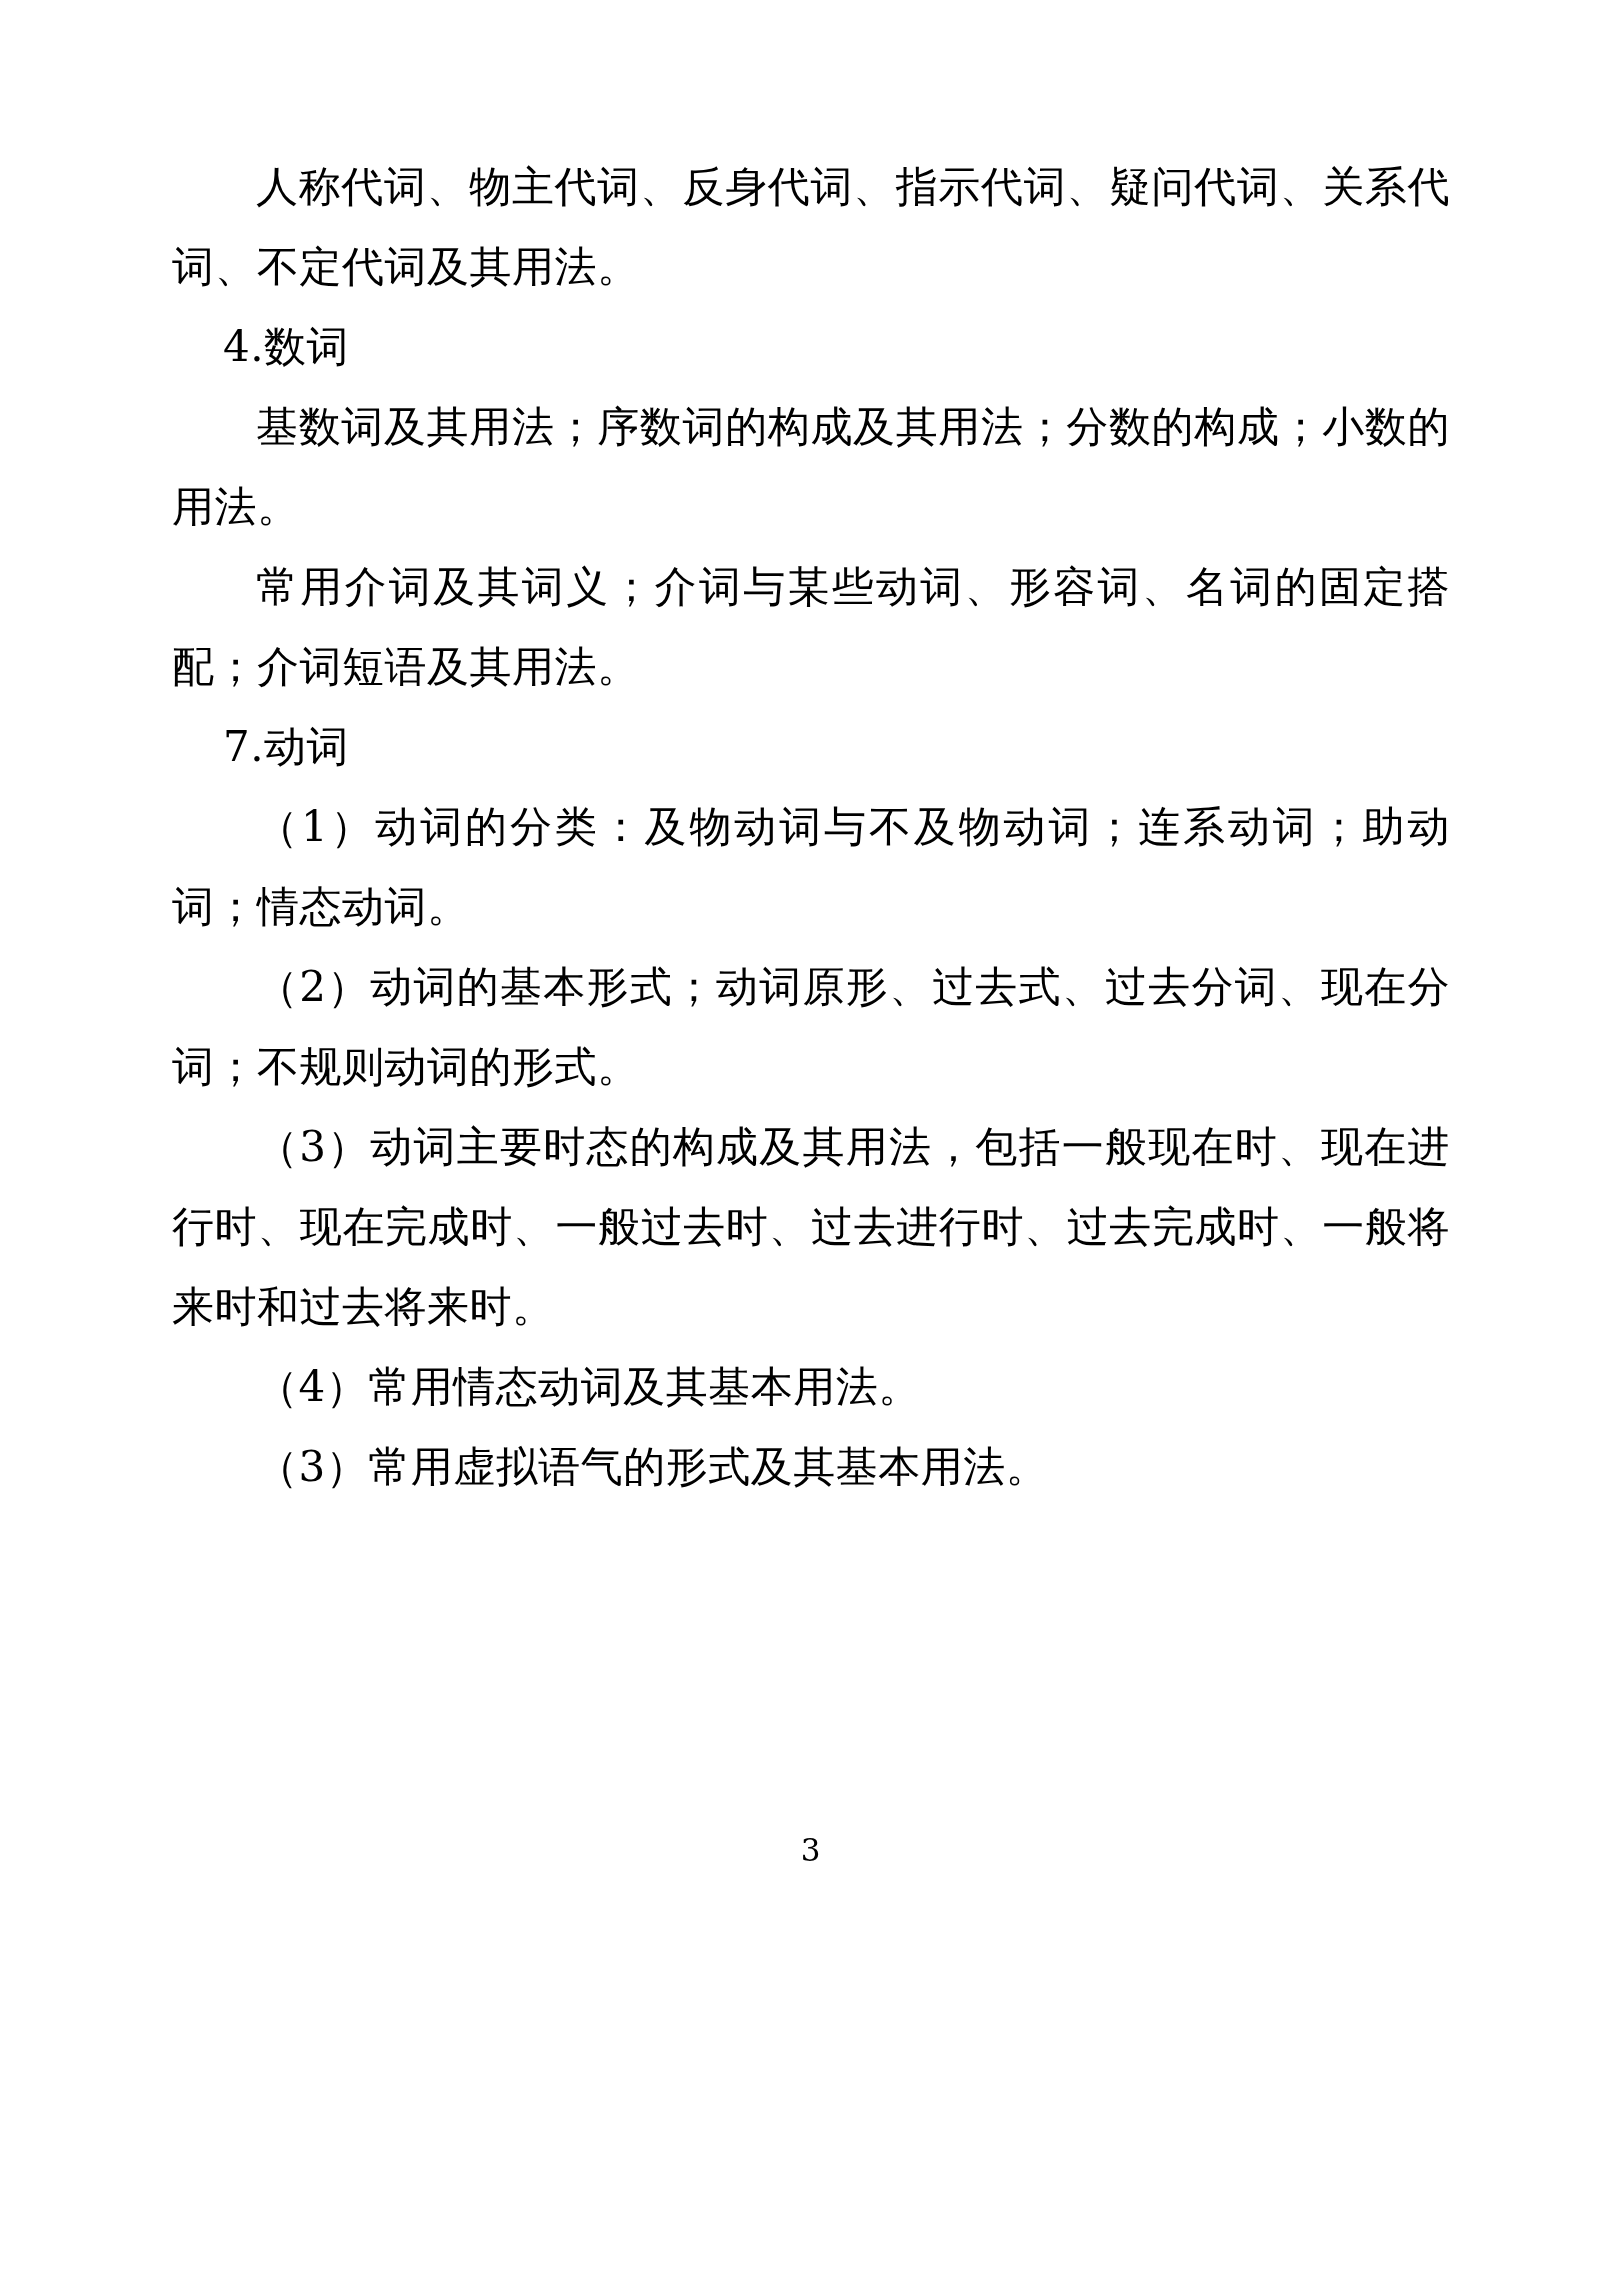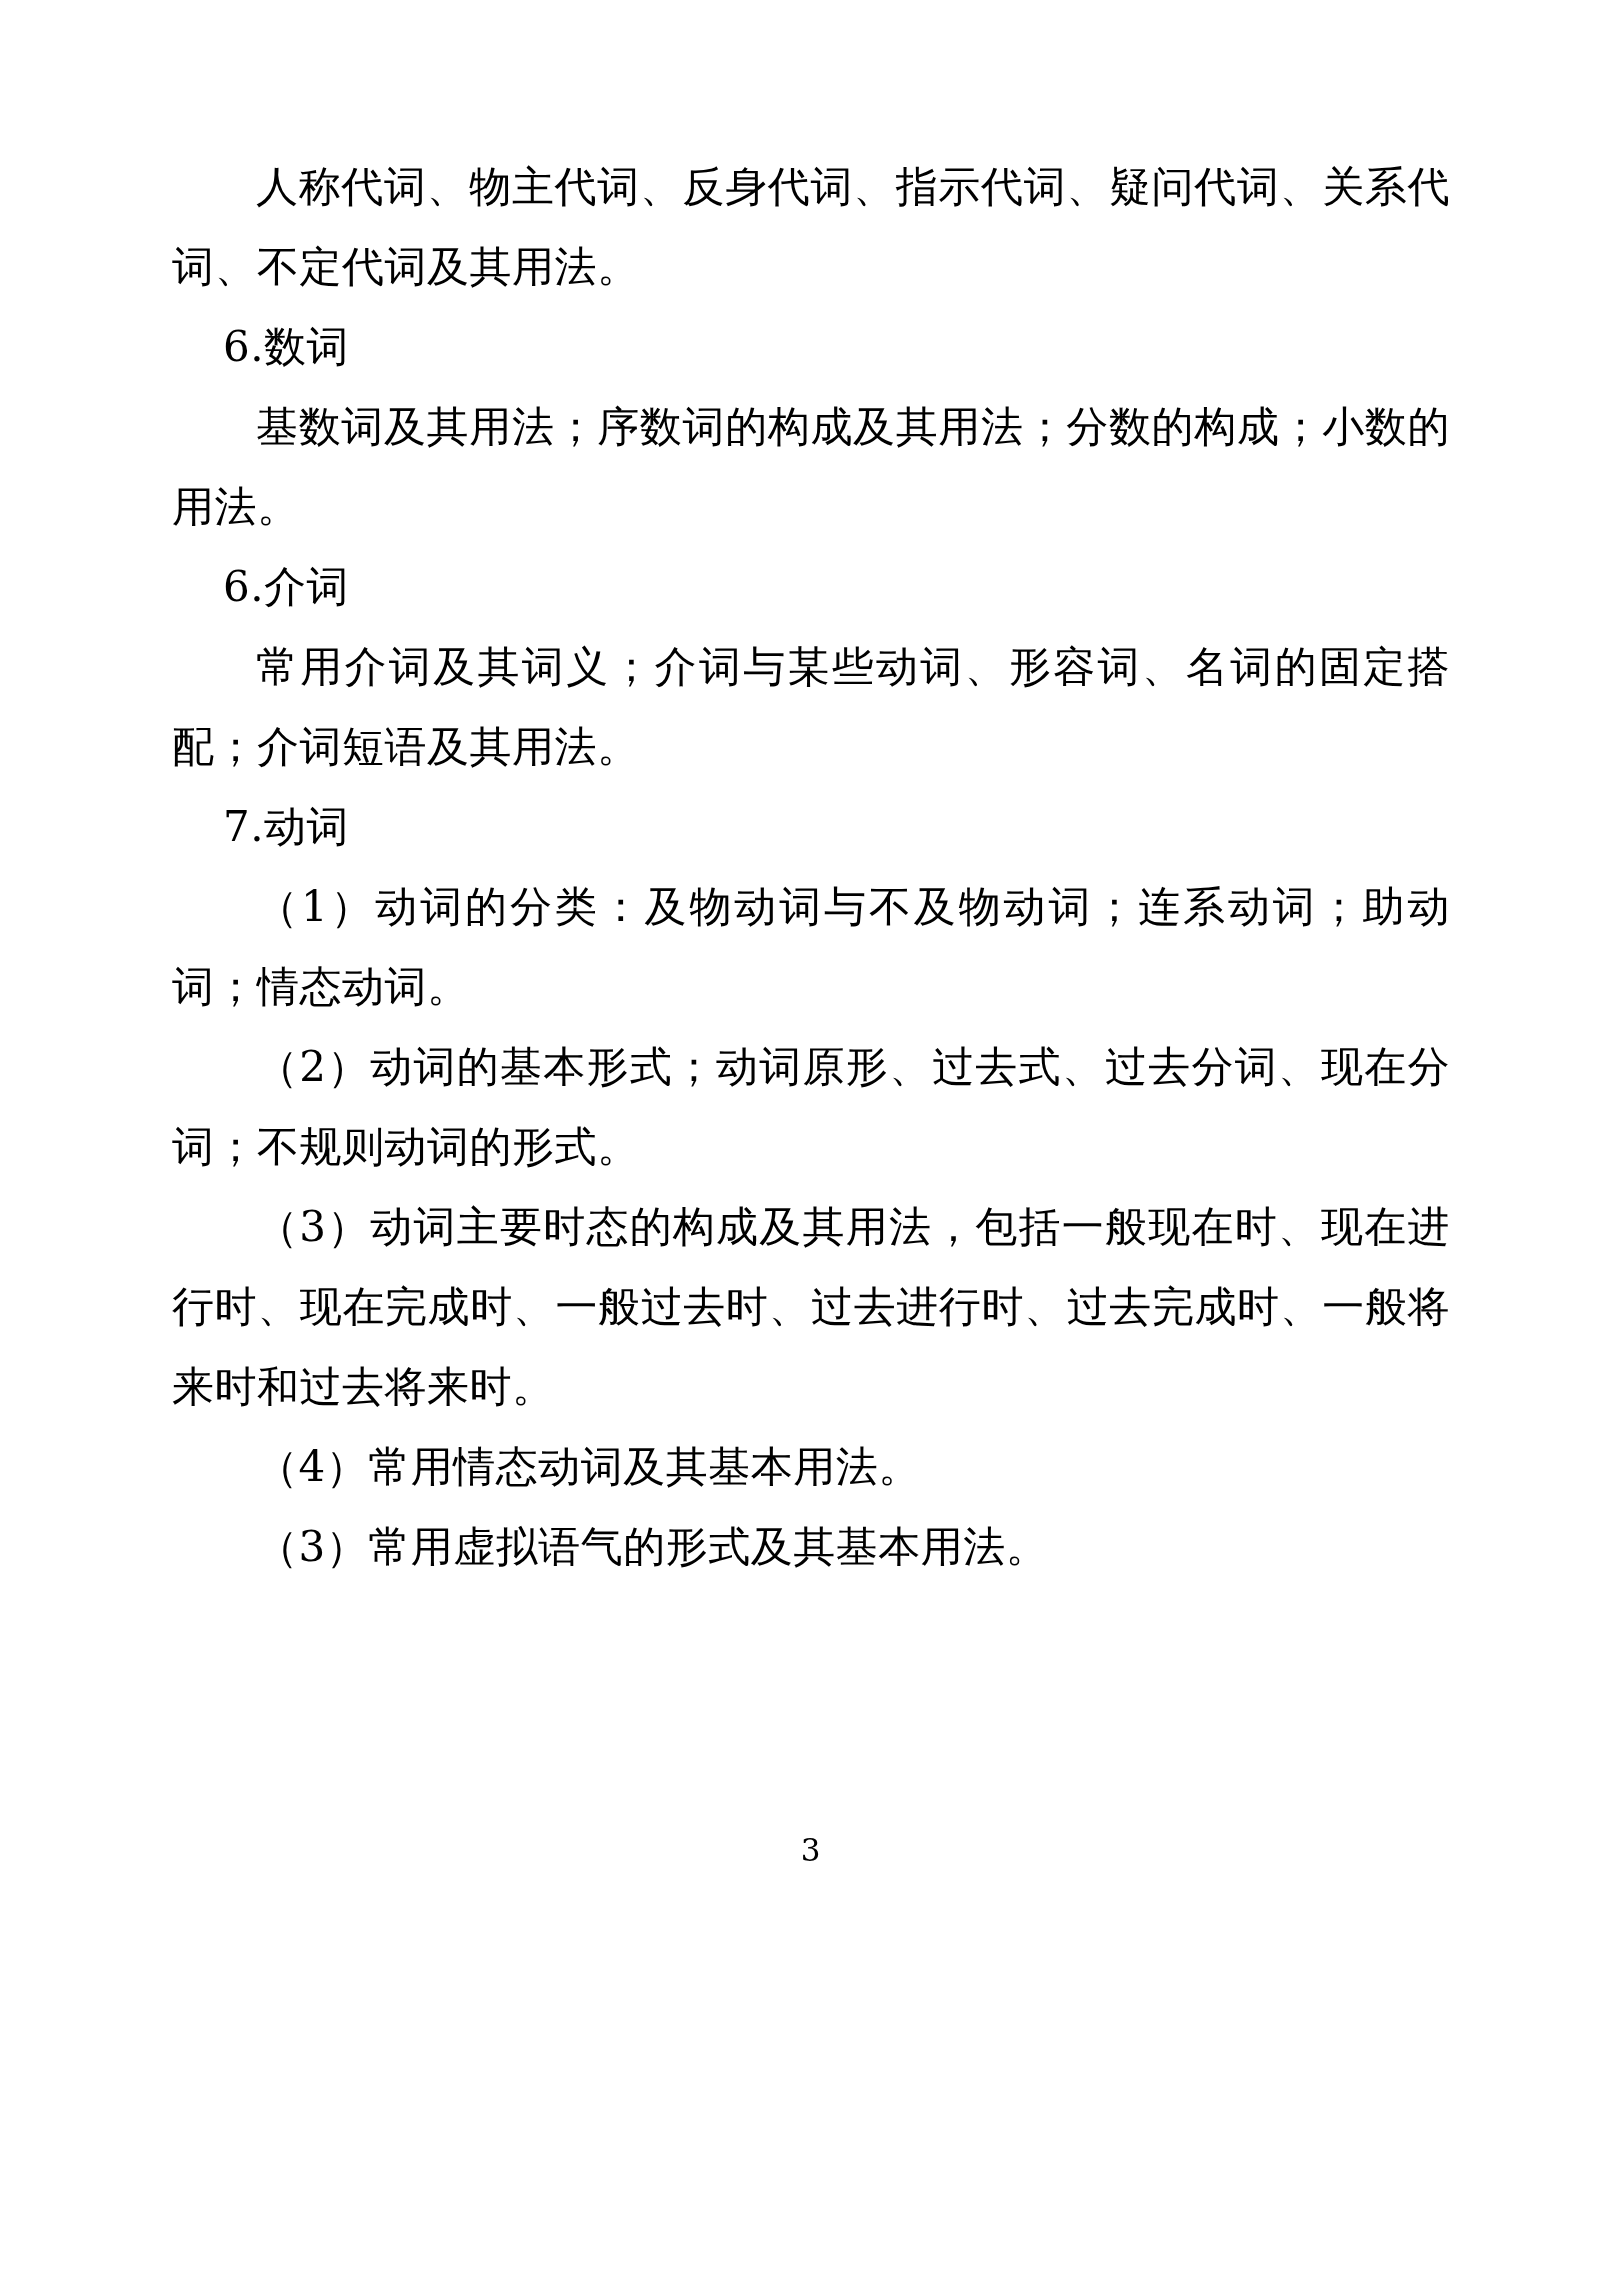--- a/index.html
+++ b/index.html
@@ -50,23 +50,22 @@
     color: #000000;
   }
 </style>
 </head>
 <body>
 
 <div class="page">
   <div class="content">
 
     <p class="para indent-2">人称代词、物主代词、反身代词、指示代词、疑问代词、关系代词、不定代词及其用法。</p>
-    <p class="para indent-1">6.数词</p>
+    <p class="para indent-1">4.数词</p>
     <p class="para indent-2">基数词及其用法；序数词的构成及其用法；分数的构成；小数的用法。</p>
-    <p class="para indent-1">6.介词</p>
     <p class="para indent-2">常用介词及其词义；介词与某些动词、形容词、名词的固定搭配；介词短语及其用法。</p>
     <p class="para indent-1">7.动词</p>
     <p class="para indent-2">（1）动词的分类：及物动词与不及物动词；连系动词；助动词；情态动词。</p>
     <p class="para indent-2">（2）动词的基本形式；动词原形、过去式、过去分词、现在分词；不规则动词的形式。</p>
     <p class="para indent-2">（3）动词主要时态的构成及其用法，包括一般现在时、现在进行时、现在完成时、一般过去时、过去进行时、过去完成时、一般将来时和过去将来时。</p>
     <p class="para indent-2">（4）常用情态动词及其基本用法。</p>
     <p class="para indent-2">（3）常用虚拟语气的形式及其基本用法。</p>
 
   </div>
 

